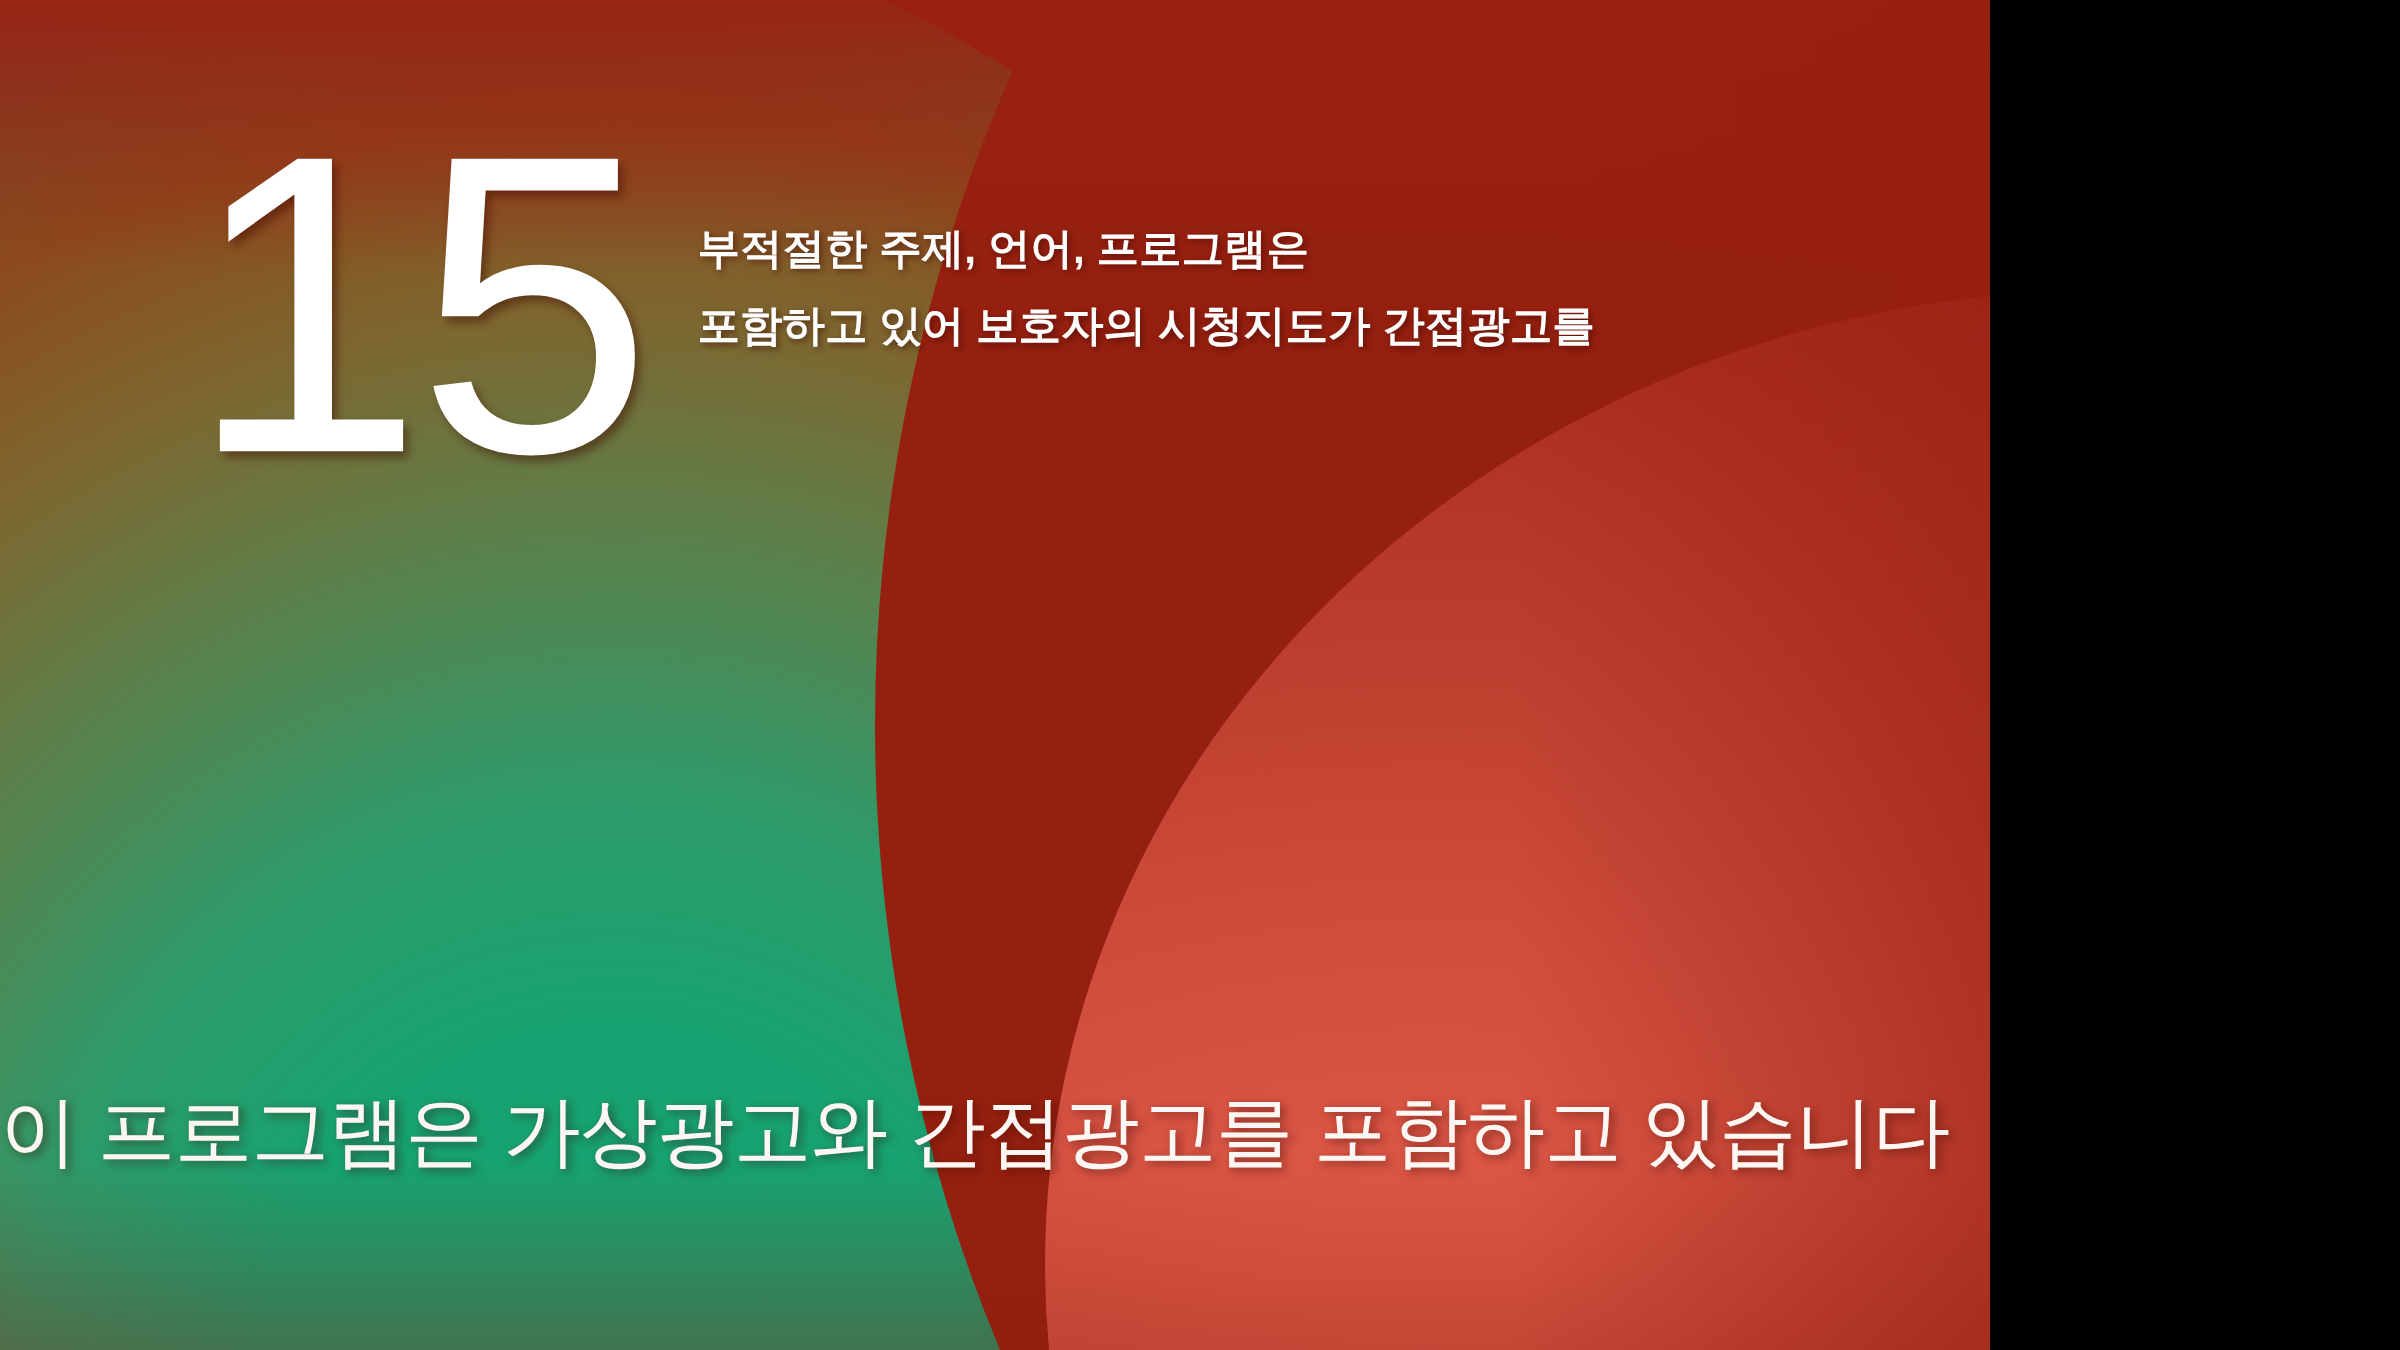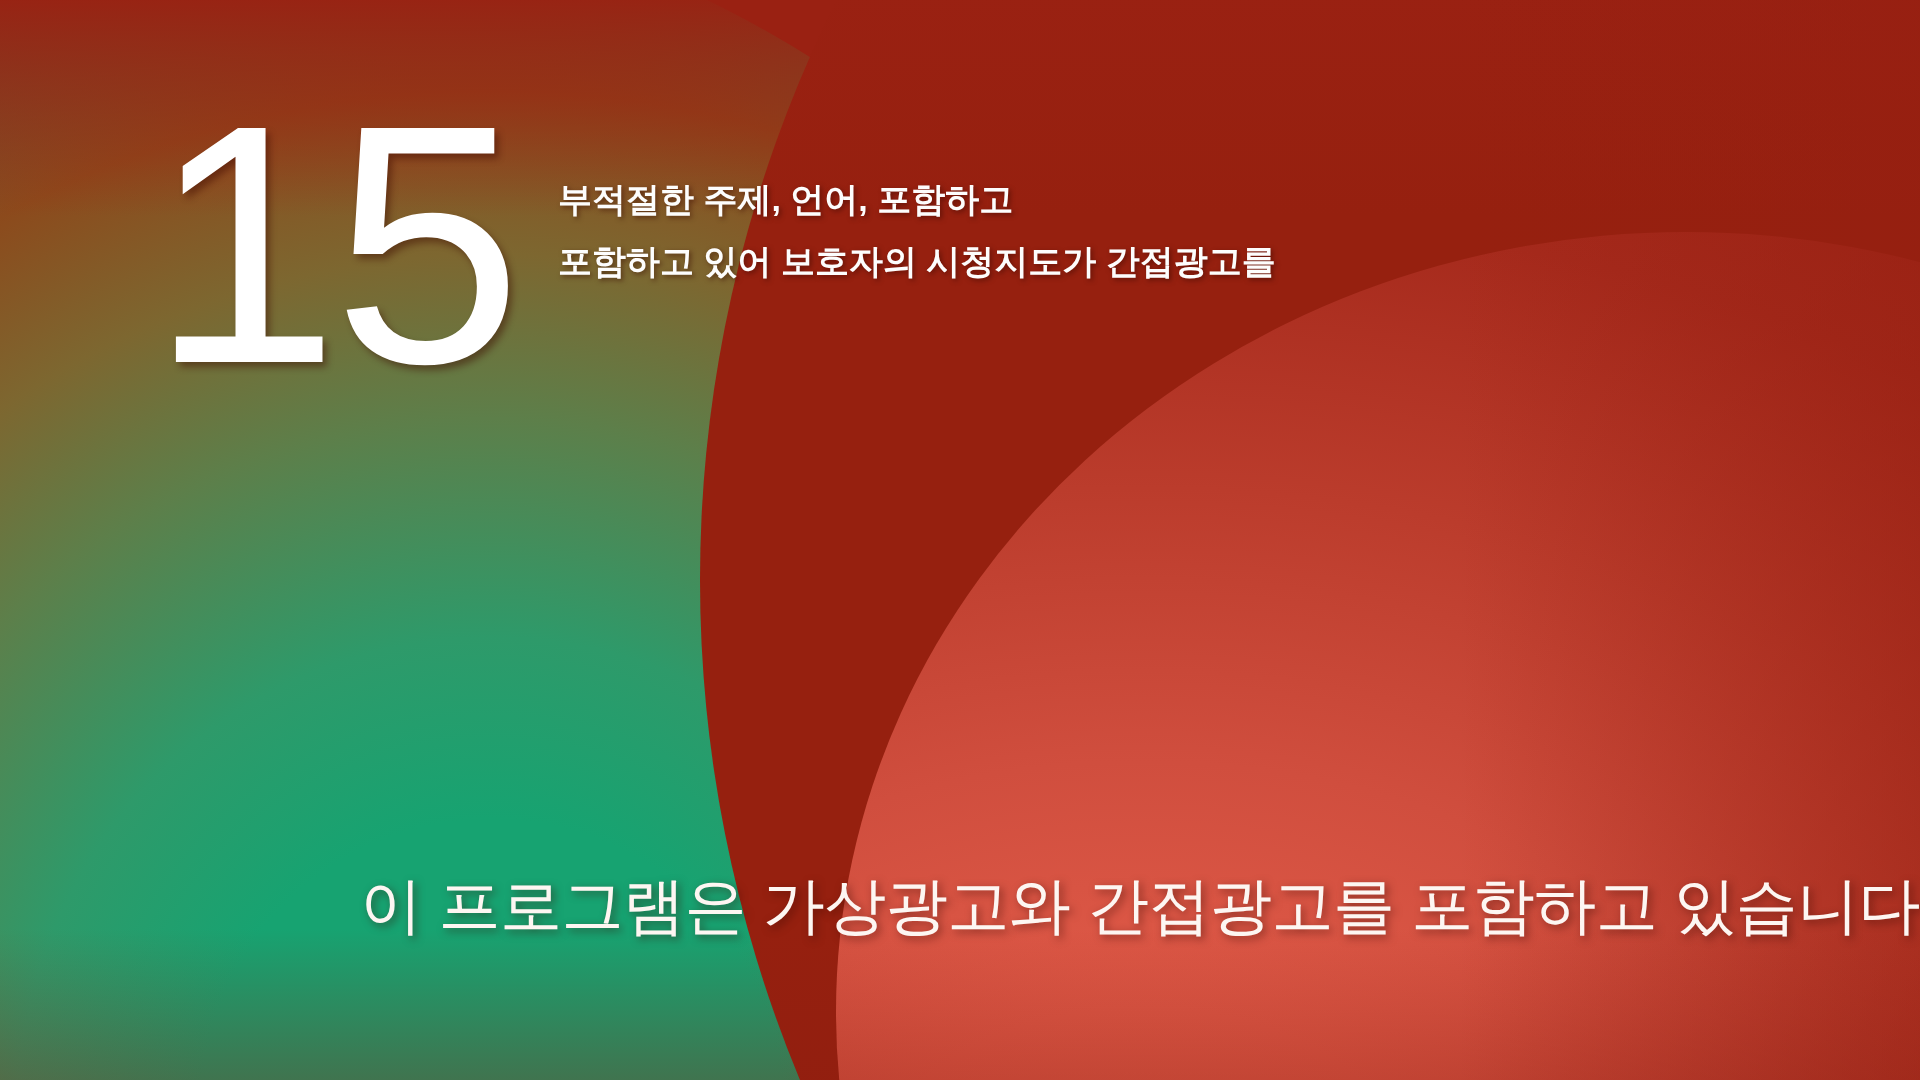--- a/index.html
+++ b/index.html
@@ -6,21 +6,21 @@
     margin: 0;
     padding: 0;
     background: #000;
   }
   body {
     font-family: "Liberation Sans", "DejaVu Sans", sans-serif;
   }
 
   #screen {
     position: relative;
-    width: 1920px;
+    width: 1592px;
     height: 1080px;
     overflow: hidden;
     background: #9a2112;
   }
 
   
   .layer {
     position: absolute;
     inset: 0;
     pointer-events: none;
@@ -132,21 +132,21 @@
     color: #fdfdfd;
     white-space: nowrap;
     text-shadow: 2px 2px 5px rgba(55, 8, 2, 0.55);
   }
 
   .ad-notice {
     position: absolute;
     left: 0;
     right: 0;
     top: 872px;
-    text-align: right;
+    text-align: left;
     font-size: 62px;
     line-height: 1.1;
     font-weight: 500;
     color: #fdf6f2;
     letter-spacing: -0.5px;
     text-shadow: 3px 3px 8px rgba(55, 8, 2, 0.5);
     white-space: nowrap;
   }
 </style>
 </head>
@@ -161,20 +161,20 @@
     <div class="veil-top"></div>
     <div class="veil-right"></div>
     <div class="veil-bottom"></div>
   </div>
 
   <div class="content">
 
     <div class="rating-number">15</div>
 
     <div class="notice-block">
-      <div class="notice-line">부적절한 주제, 언어, 포함하고</div>
+      <div class="notice-line">부적절한 주제, 언어, 프로그램은</div>
       <div class="notice-line">포함하고 있어 보호자의 시청지도가 간접광고를</div>
     </div>
 
     <div class="ad-notice">이 프로그램은 가상광고와 간접광고를 포함하고 있습니다</div>
 
   </div>
 </div>
 
 </body></html>

